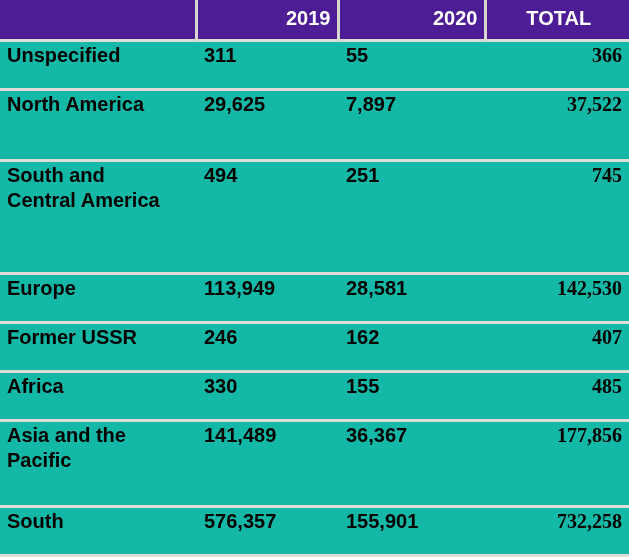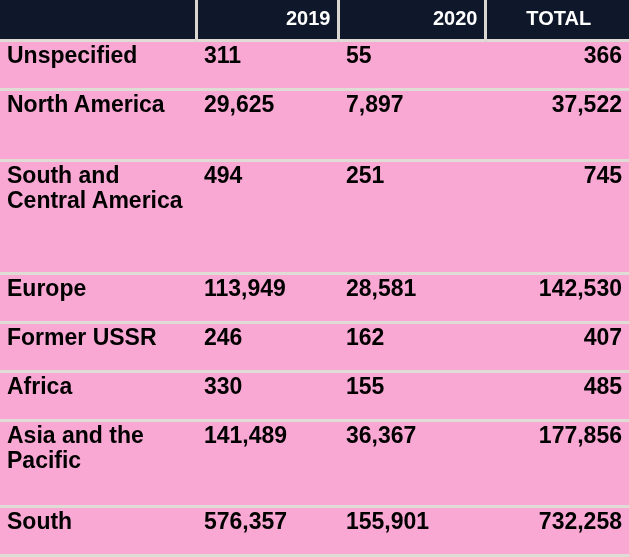--- a/index.html
+++ b/index.html
@@ -25,21 +25,21 @@
   
   col.c-label  { width: 196px; }
   col.c-2019   { width: 142px; }
   col.c-2020   { width: 147px; }
   col.c-total  { width: 144px; }
 
   
   thead tr { height: 40px; }
 
   thead th {
-    background: #0f172a;
+    background: #4c1d95;
     color: #ffffff;
     font-weight: bold;
     font-size: 20px;
     padding: 0 8px 2px 8px;
     margin: 0;
     vertical-align: middle;
     border: 0;
     box-sizing: border-box;
   }
   thead th.h-label {
@@ -52,41 +52,42 @@
     padding-right: 6px;
   }
   thead th.h-total {
     text-align: center;
     border-right: 0;
     padding-right: 6px;
   }
 
   
   tbody td {
-    background: #f9a8d4;
+    background: #14b8a6;
     color: #000000;
     font-weight: bold;
-    font-size: 23px;
+    font-size: 20px;
     border-top: 3px solid #dedcd4;
     border-bottom: 0;
     padding: 1px 8px 0 8px;
     vertical-align: top;
     box-sizing: border-box;
     line-height: 25px;
   }
   tbody td.cell-label {
     text-align: left;
     padding-left: 7px;
   }
   tbody td.cell-num {
     padding-right: 8px;
   }
   tbody td.cell-total {
     text-align: right;
     padding-right: 7px;
+    font-family: Liberation Serif, serif;
   }
 
   tbody tr:last-child td {
     border-bottom: 3px solid #dedcd4;
   }
 
   
   tr.row-h-sm td { height: 40px; }
   tr.row-h-md td { height: 58px; }
   tr.row-h-lg td { height: 92px; }

